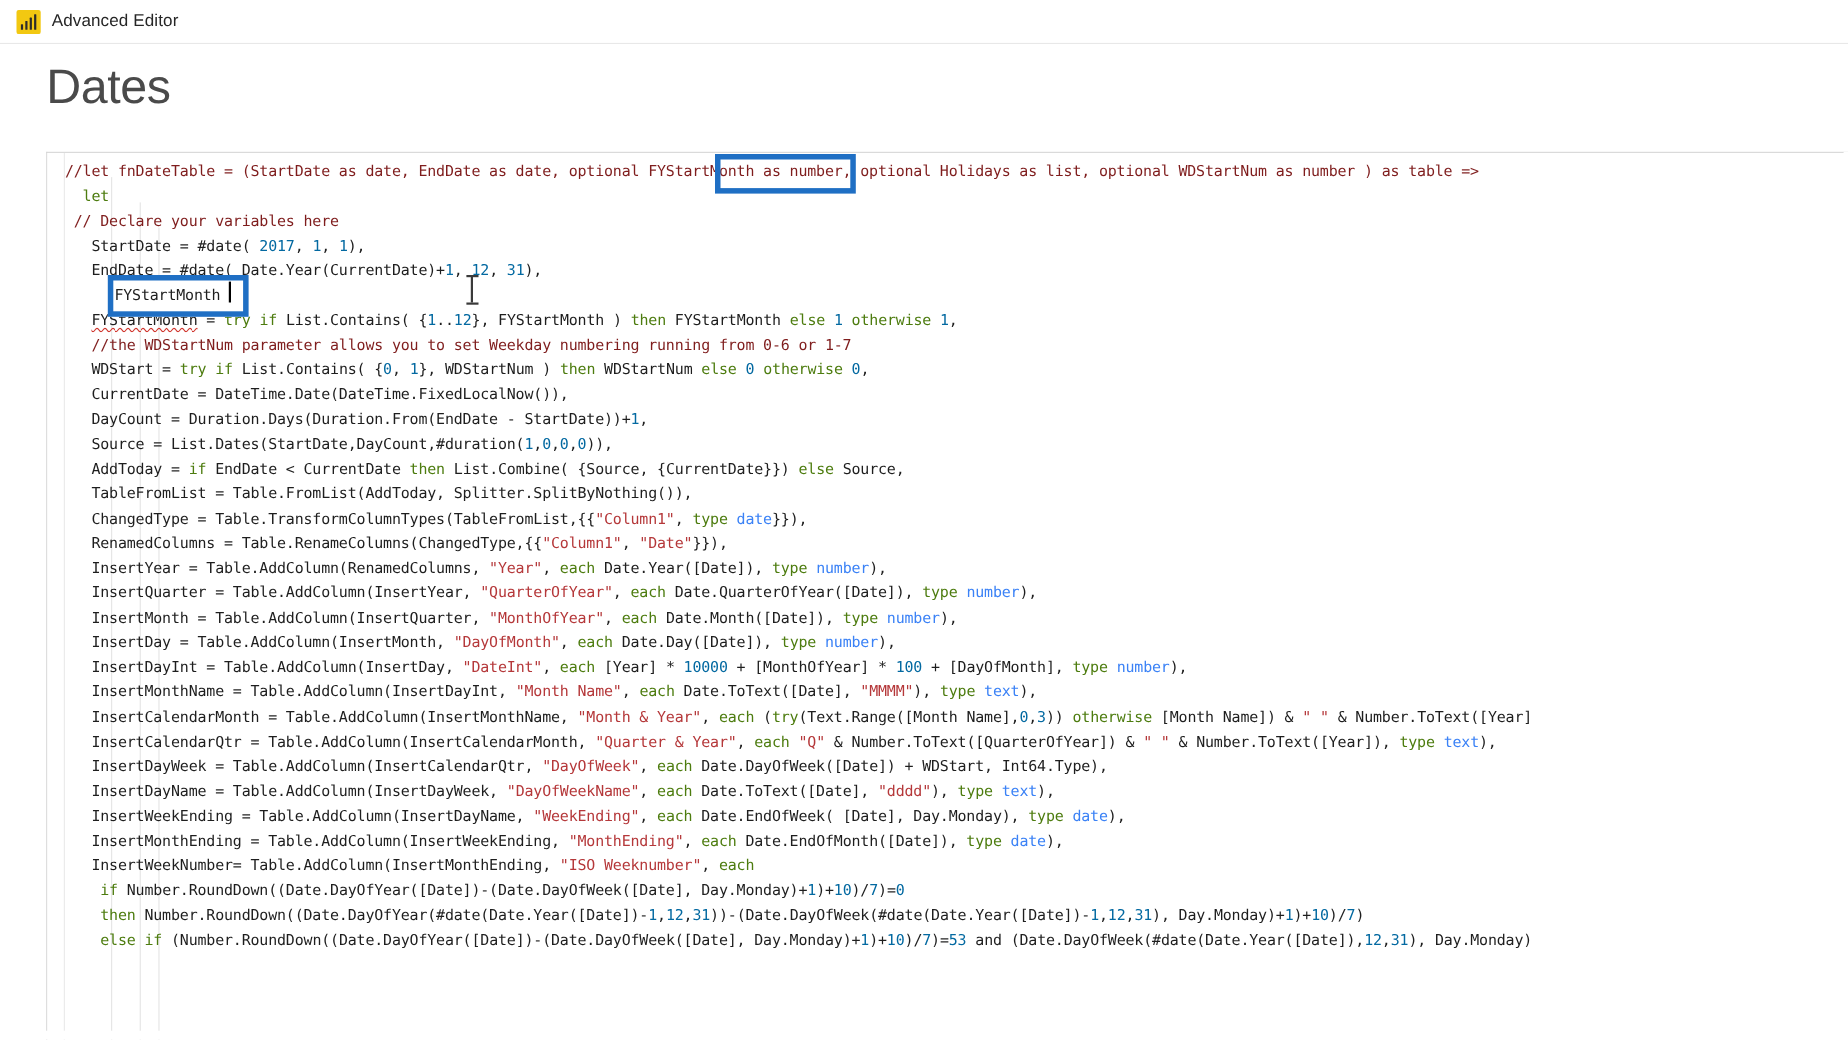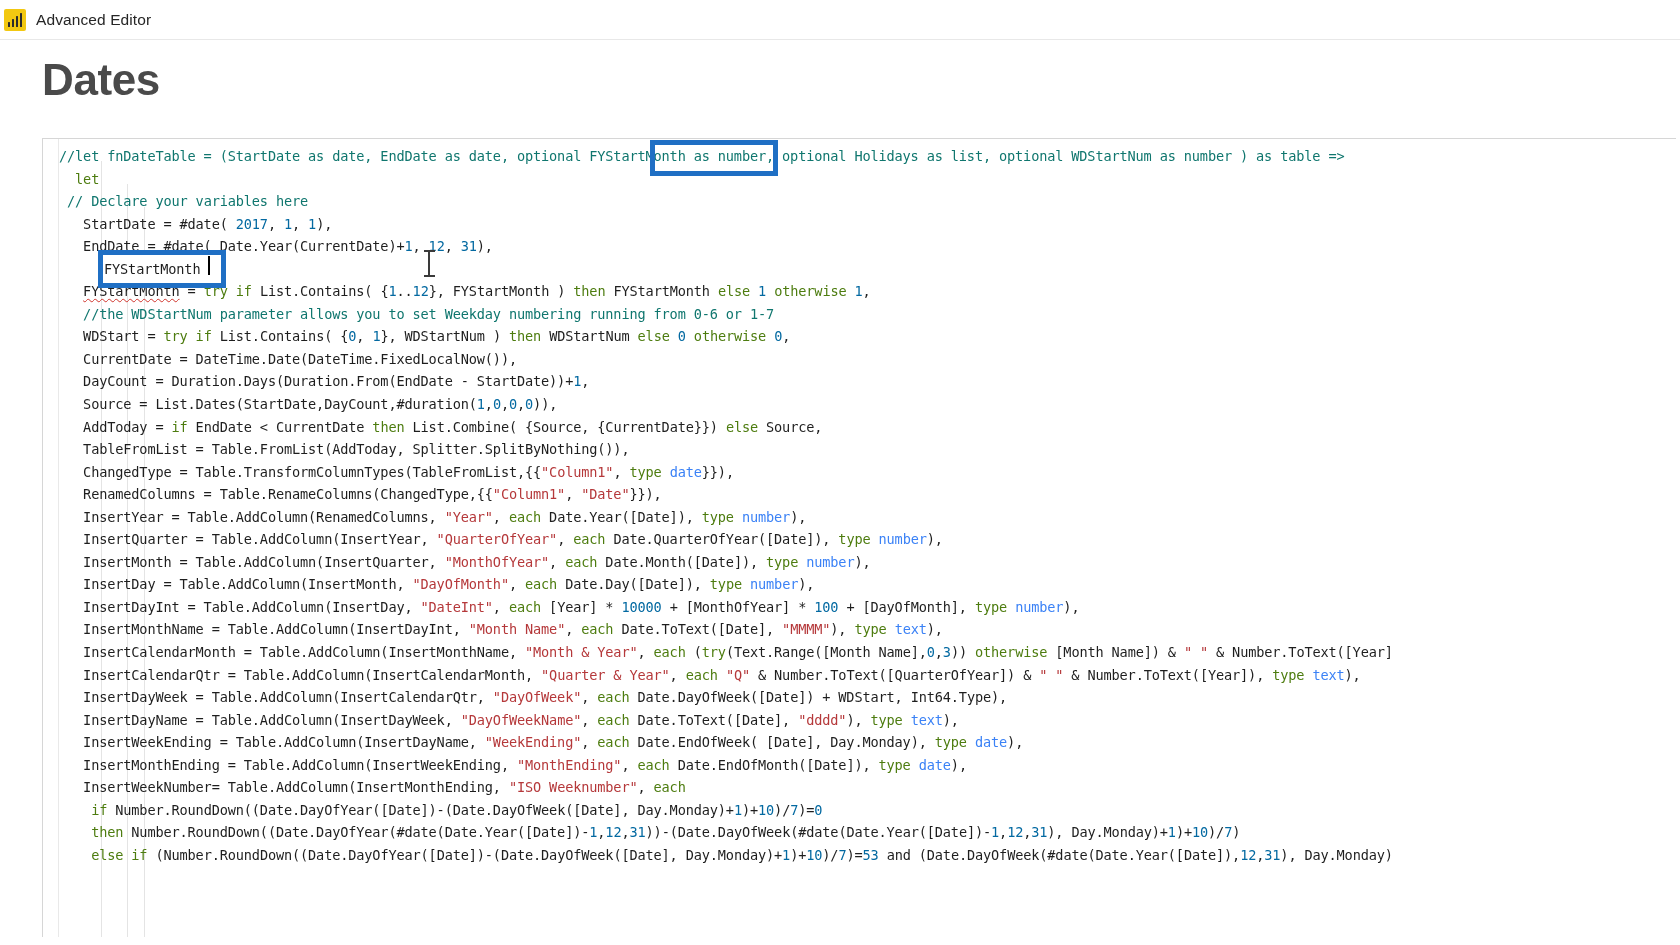--- a/index.html
+++ b/index.html
@@ -11,42 +11,42 @@
     overflow: hidden;
   }
   #root { position: relative; width: 1680px; height: 945px; background:#fff; }
 
   
   .titlebar {
     position: absolute; left:0; top:0; width:1680px; height:40px;
     background:#ffffff;
     border-bottom: 1px solid #e8e8e8;
     display:flex; align-items:center; gap:10px;
-    padding-left: 4px;
+    padding-left: 15px;
   }
   .app-icon {
     width: 22px; height: 22px; background:#f2c811;
     border-radius: 2px; position:relative; flex:none;
     display:flex; align-items:flex-end; justify-content:center;
     gap:1.5px; padding-bottom:4px;
   }
   .app-icon i { display:block; width:2.5px; background:#2b2b2b; border-radius:0.5px; }
   .app-icon i:nth-child(1){height:5px;}
   .app-icon i:nth-child(2){height:8px;}
   .app-icon i:nth-child(3){height:11px;}
   .app-icon i:nth-child(4){height:14px;}
   .titlebar-text {
     font-size: 15.5px; color:#262626; letter-spacing:.1px;
     font-family:"Liberation Sans", sans-serif;
   }
 
   
   .page-title {
     position:absolute; left:42px; top:58px;
-    font-size: 44px; font-weight: 700; color:#4a4a4a;
+    font-size: 44px; font-weight: 400; color:#4a4a4a;
     font-family:"Liberation Sans", sans-serif;
     letter-spacing:-0.4px; line-height:1;
   }
 
   
   .editor {
     position:absolute; left:42px; top:138px;
     width: 1640px; height: 820px;
     background:#ffffff;
     border-top:1px solid #d6d6d6;
@@ -71,21 +71,21 @@
     letter-spacing: -0.15px;
   }
   .ln { display:block; height:22.55px; position:relative; }
 
   
   .guide {
     position:absolute; top:0; width:1px; background:#e4e4e4;
   }
 
   
-  .cmt  { color:#0f766e;margin-top:42px; }
+  .cmt  { color:#7f1d1d;margin-top:42px; }
   .kw   { color:#4d7c0f; }
   .str  { color:#b5383a; }
   .num  { color:#0369a1; }
   .typ  { color:#3b82f6; }
 
   
   .squiggle {
     position:relative;
     text-decoration: underline;
     text-decoration-style: wavy;

